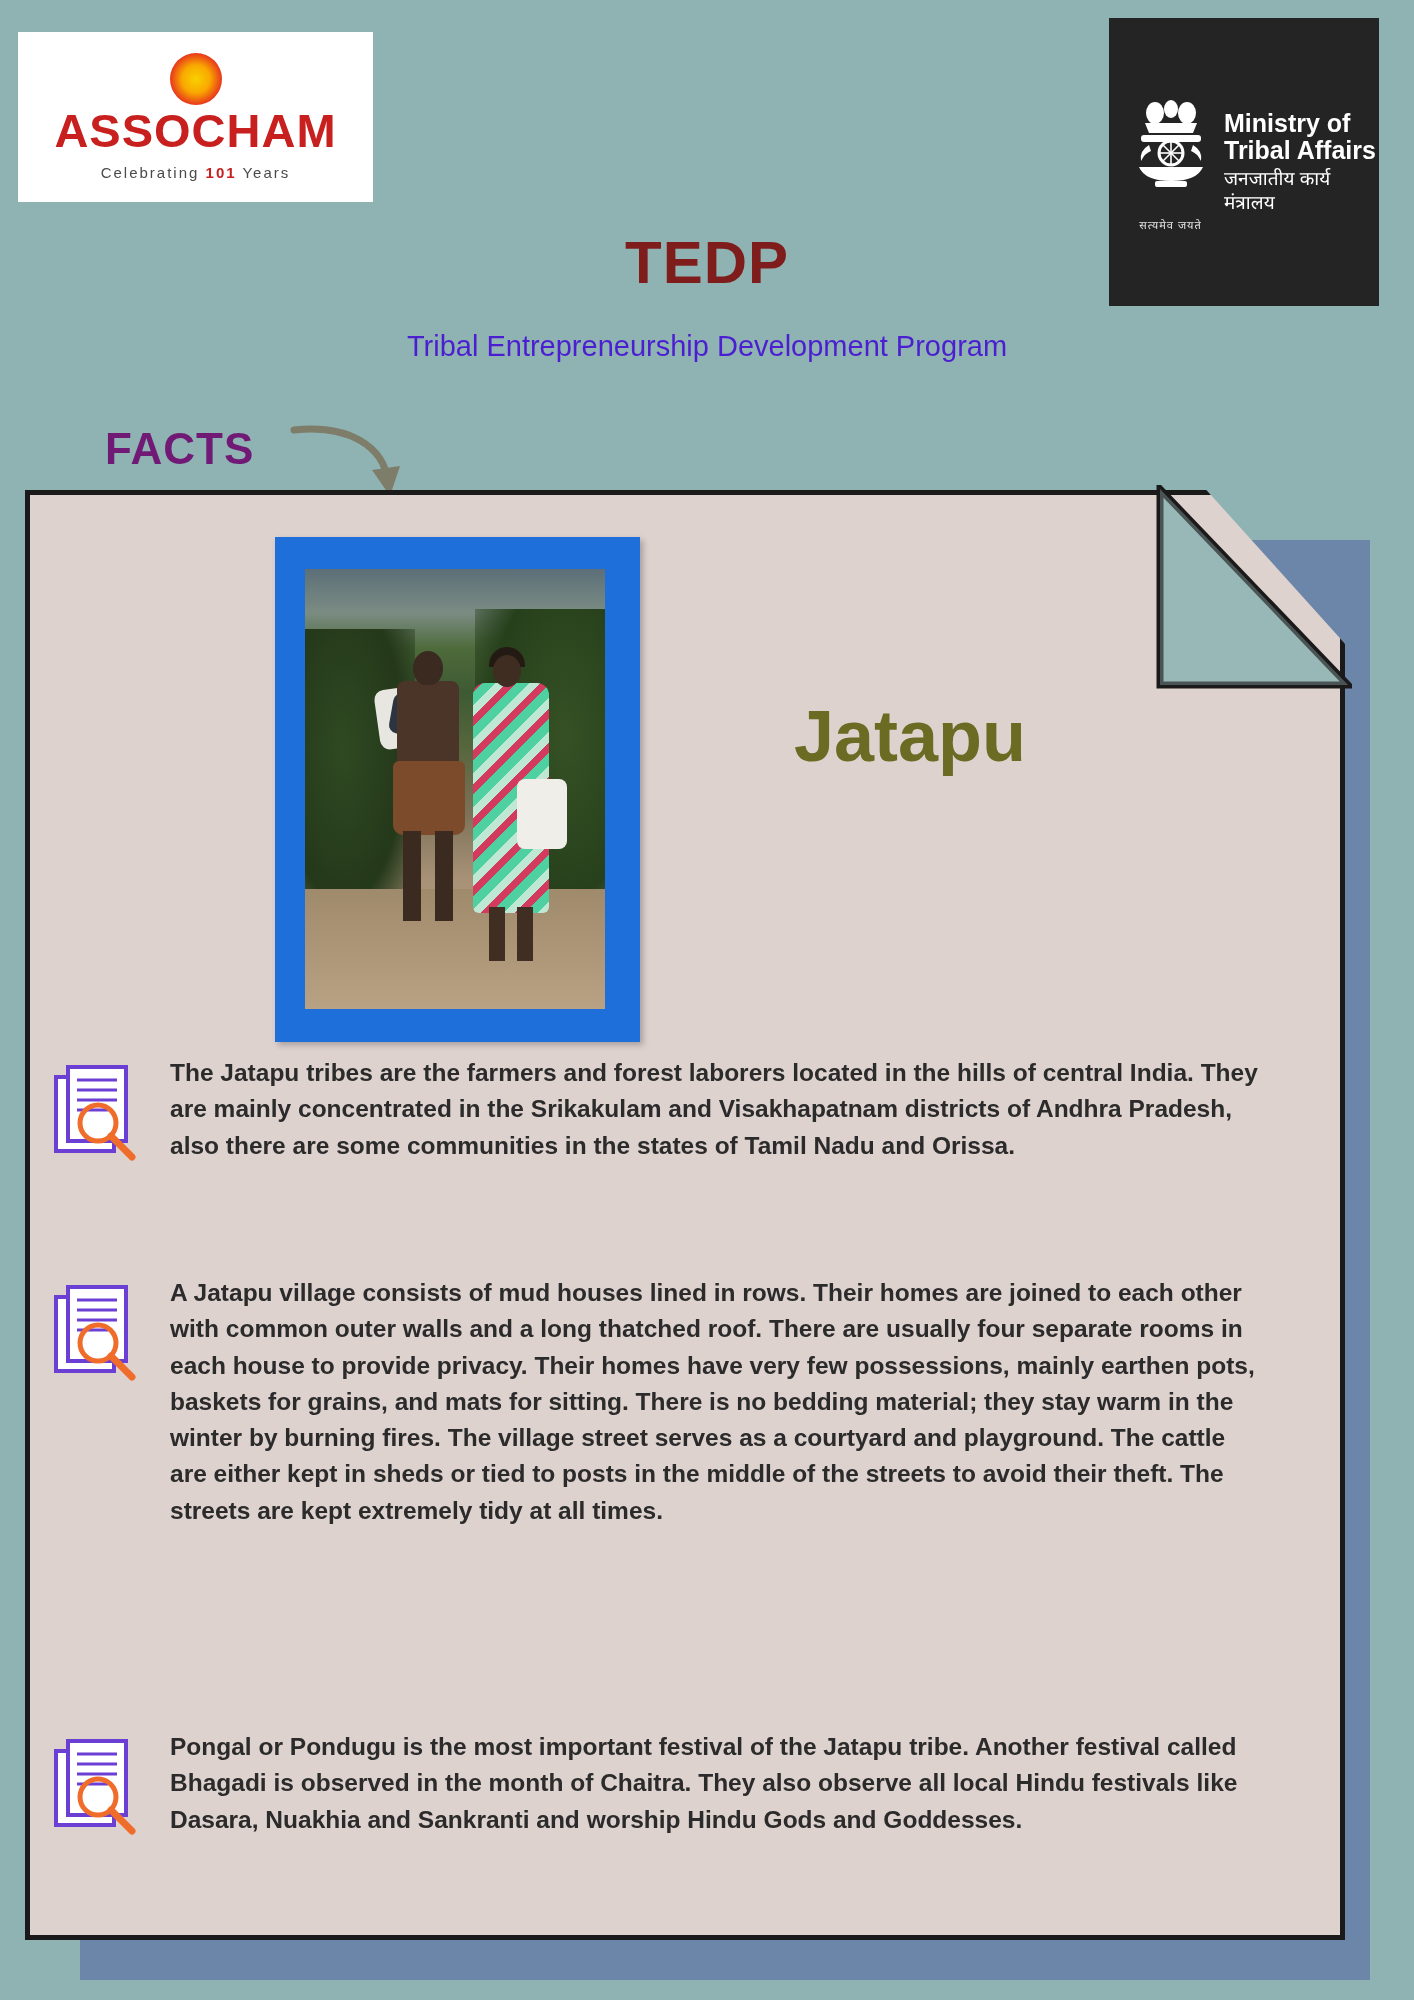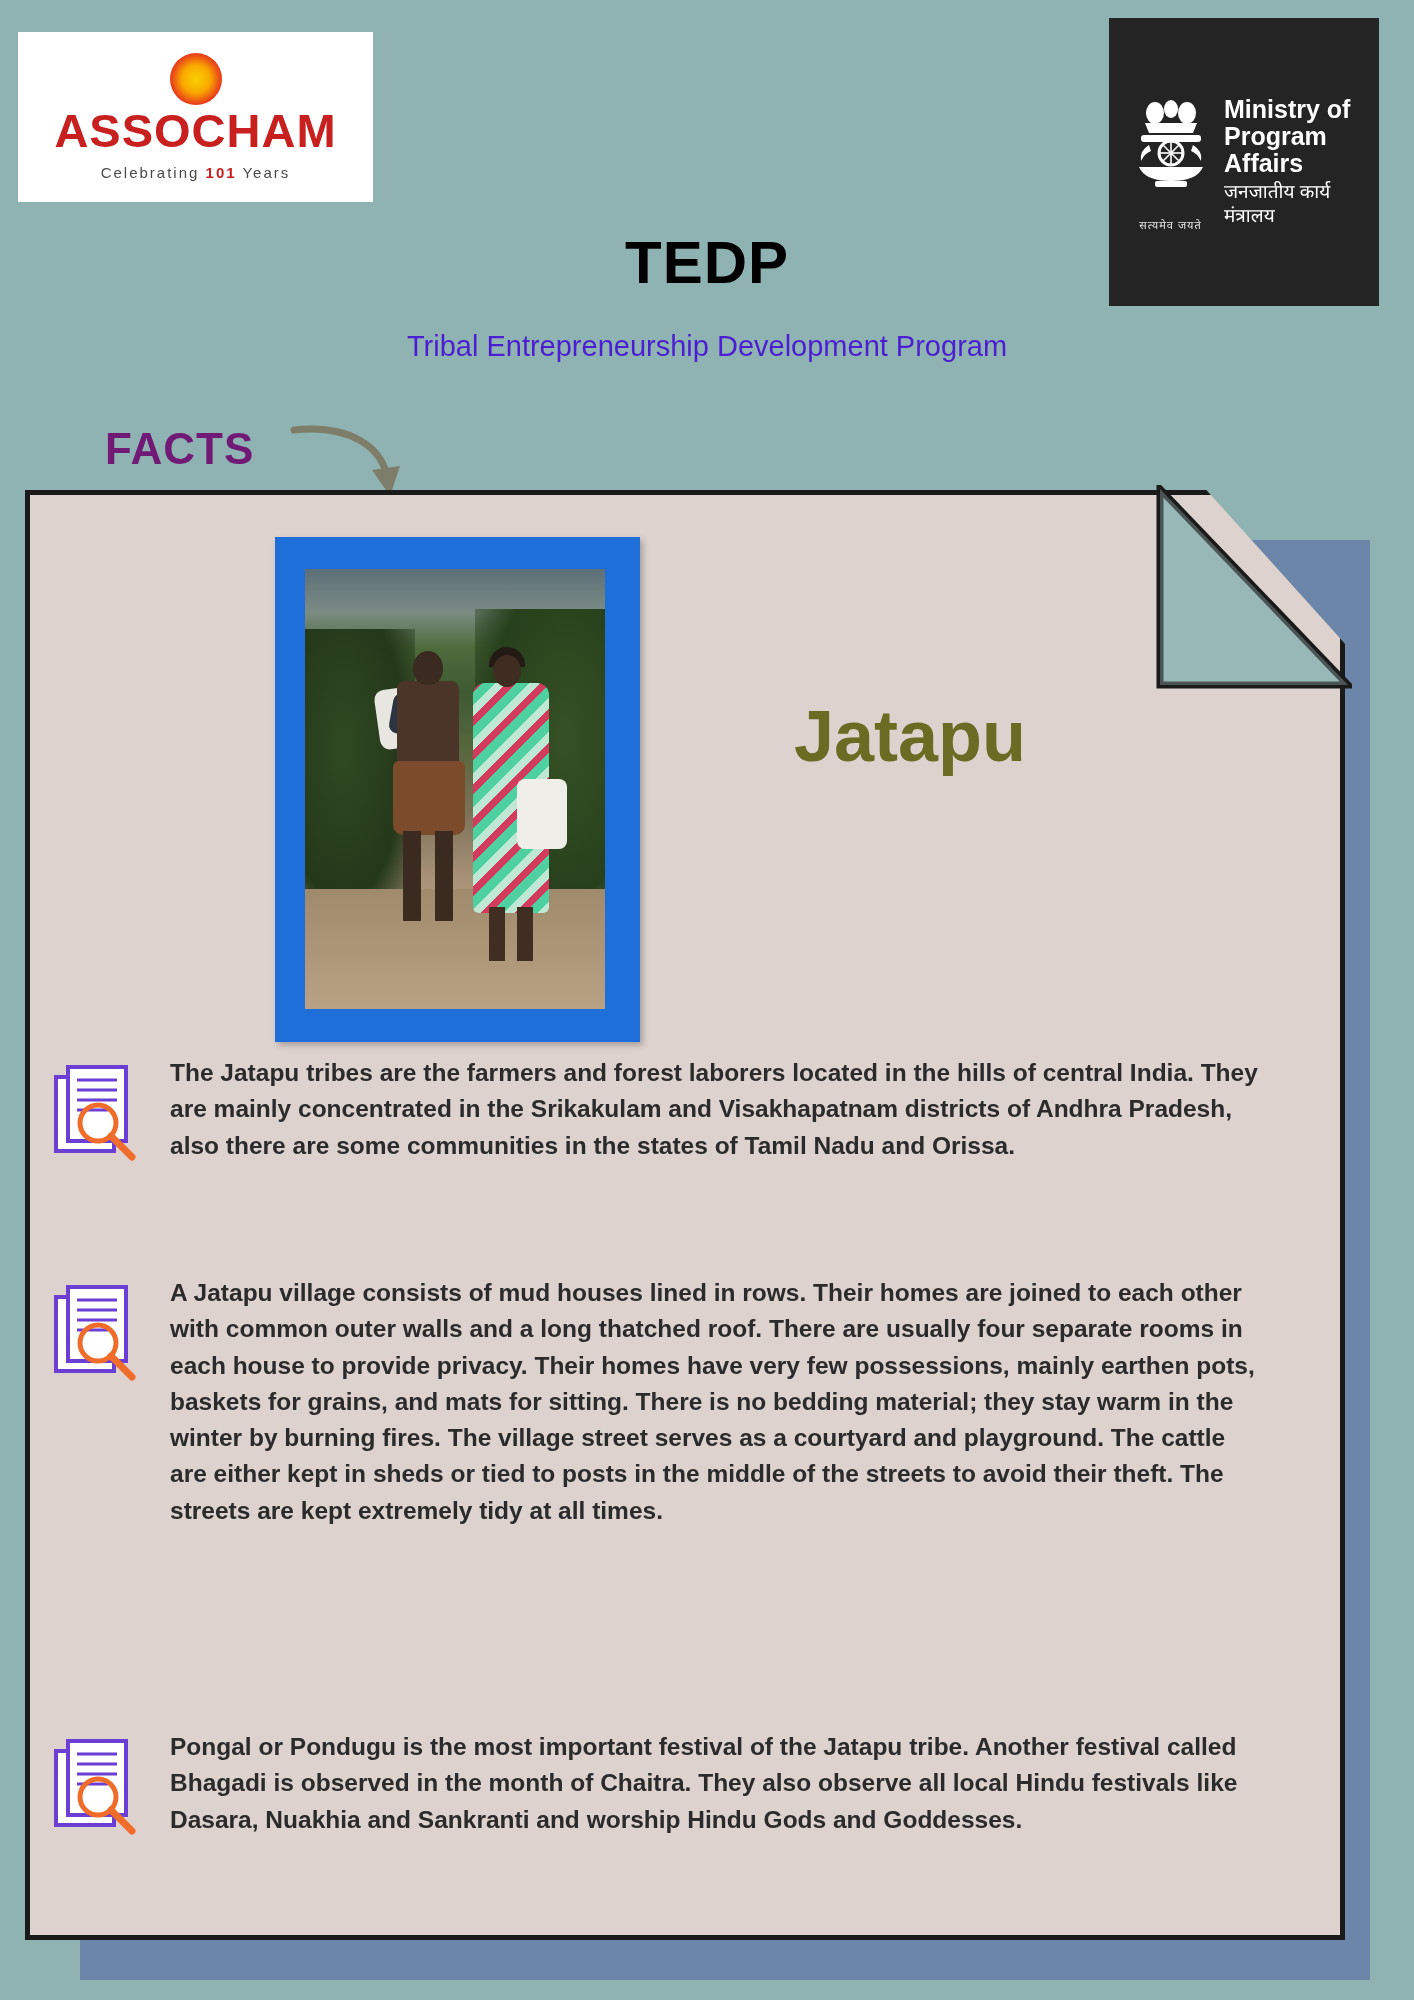--- a/index.html
+++ b/index.html
@@ -107,21 +107,21 @@
 
   
   .tedp-title {
     position: absolute;
     top: 228px;
     left: 0;
     width: 1414px;
     text-align: center;
     font-size: 60px;
     font-weight: bold;
-    color: #000000;
+    color: #7f1d1d;
     letter-spacing: 1px;
   }
   .tedp-sub {
     position: absolute;
     top: 330px;
     left: 0;
     width: 1414px;
     text-align: center;
     font-size: 29px;
     font-weight: normal;
@@ -296,21 +296,21 @@
         <path d="M24 52 q-10 6 -8 16 q4 -8 10 -10 z"></path>
         <path d="M68 52 q10 6 8 16 q-4 -8 -10 -10 z"></path>
         <path d="M14 74 h64 q-6 14 -32 14 q-26 0 -32 -14 z"></path>
         <rect x="30" y="88" width="32" height="6" rx="2"></rect>
       </g>
     </svg>
     <div class="emblem-motto">सत्यमेव जयते</div>
   </div>
   <div class="ministry-text">
     <div class="l1">Ministry of</div>
-    <div class="l1">Program Affairs</div>
+    <div class="l1">Tribal Affairs</div>
     <div class="l2">जनजातीय कार्य मंत्रालय</div>
   </div>
 </div>
 
 <div class="tedp-title">TEDP</div>
 <div class="tedp-sub">Tribal Entrepreneurship Development Program</div>
 
 <div class="facts-label">FACTS</div>
 <svg class="facts-arrow" viewBox="0 0 120 90">
   <path d="M6 10 C60 4 96 26 100 62" fill="none" stroke="#7d7d6a" stroke-width="7" stroke-linecap="round"></path>

